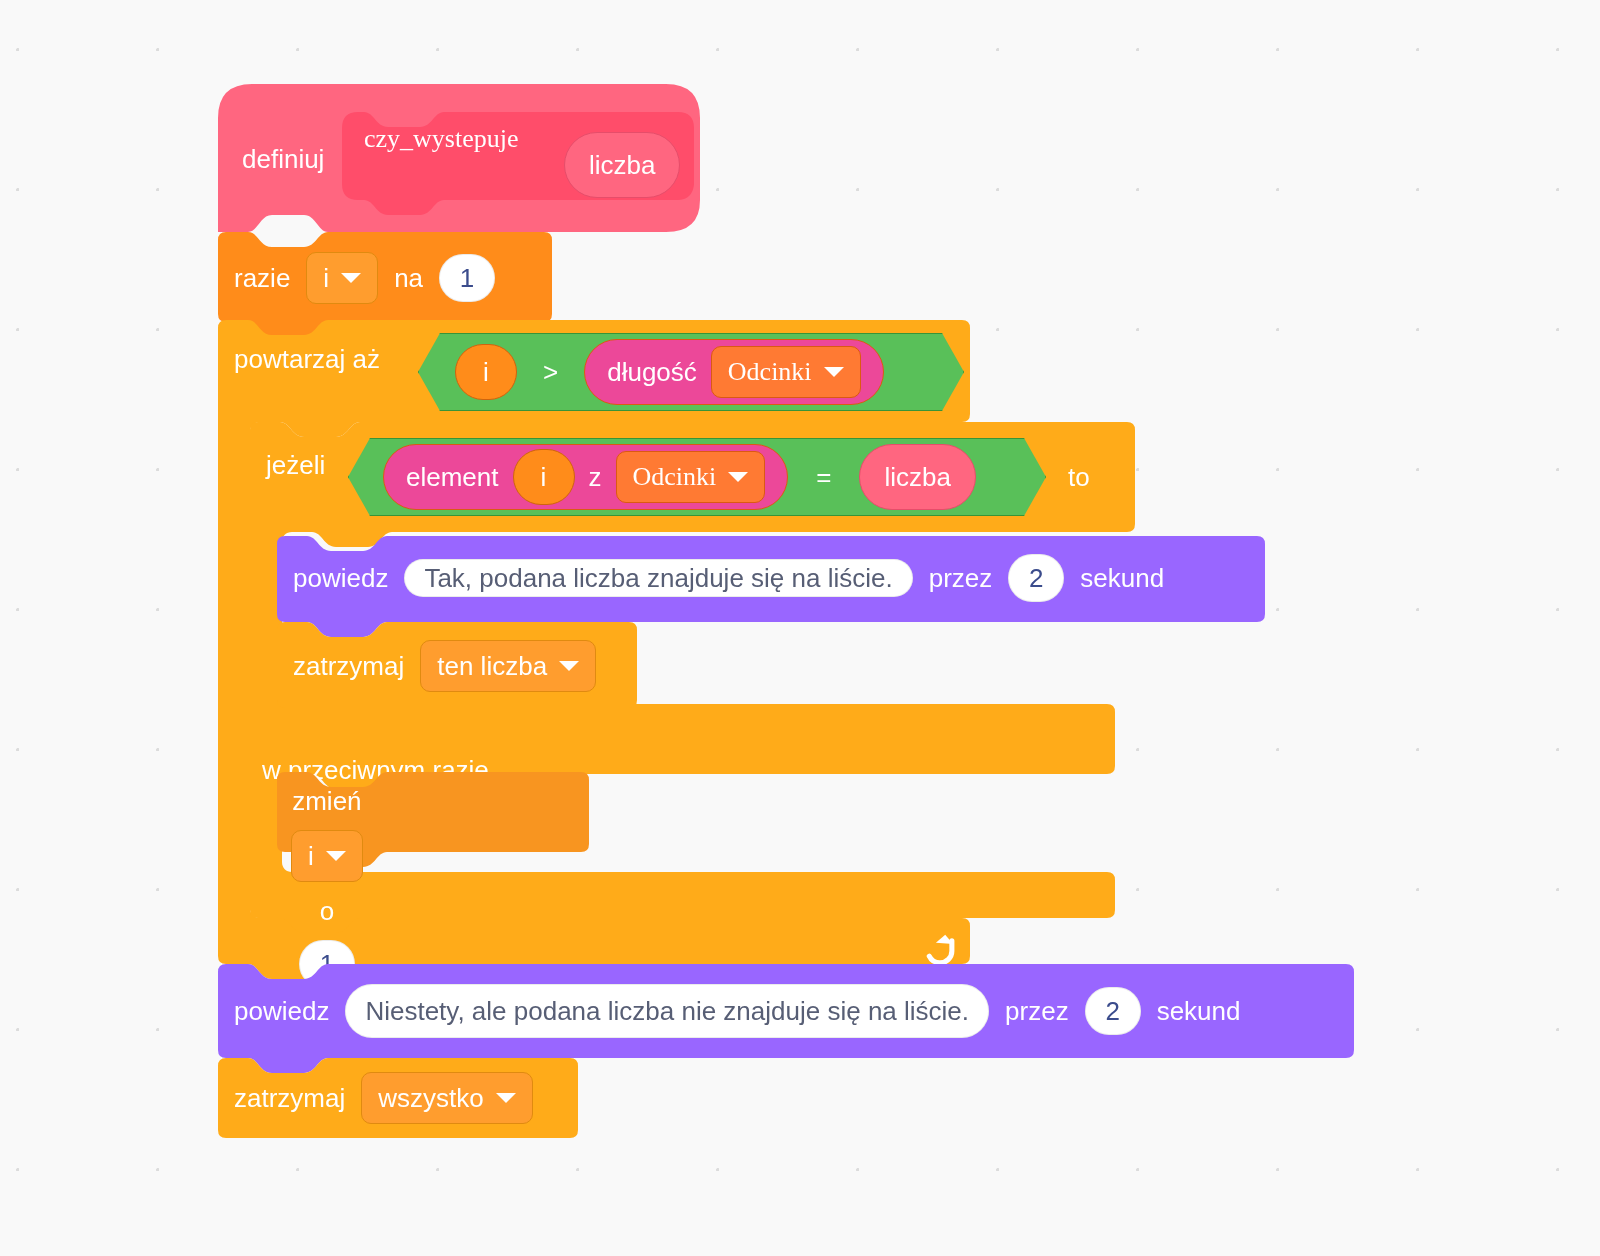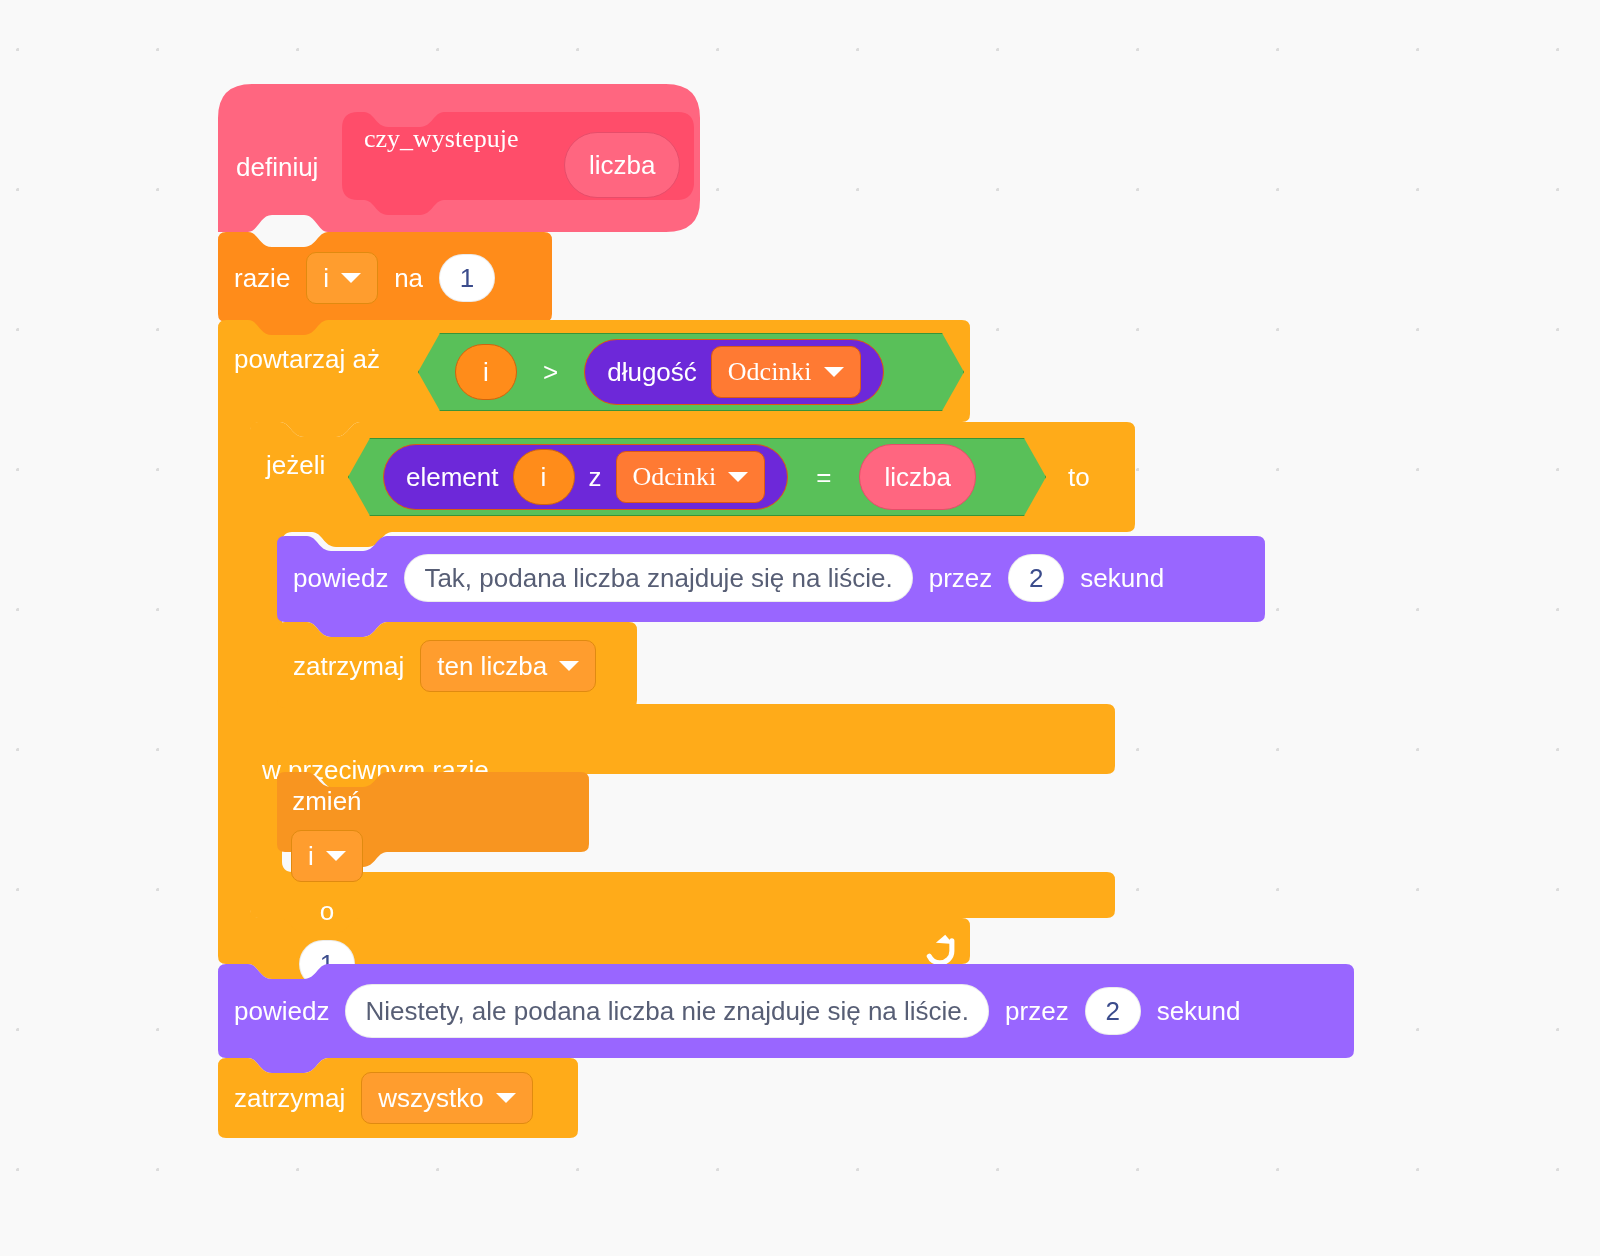--- a/index.html
+++ b/index.html
@@ -36,21 +36,21 @@
     height: 48px;
     display:flex; align-items:center; justify-content:center;
     padding: 0 16px;
     color:#3B4C8C;
     font-size:26px;
     box-shadow: inset 0 0 0 1px rgba(0,0,0,0.08);
   }
   .txt-oval {
     background:#FFFFFF;
     border-radius: 999px;
-    height: 48px;
+    height: 38px;
     display:flex; align-items:center;
     padding: 0 20px;
     color:#575E75;
     font-size:26px;
     white-space:nowrap;
     box-shadow: inset 0 0 0 1px rgba(0,0,0,0.08);
   }
   .dropdown {
     border-radius: 10px;
     height: 52px;
@@ -83,21 +83,21 @@
     border:1px solid #E64D6A;
     border-radius: 999px;
     height: 66px;
     display:flex;align-items:center;justify-content:center;
     padding:0 24px;
     color:#FFFFFF; font-size:26px; white-space:nowrap;
   }
 
   
   .reporter-list {
-    background:#6d28d9;
+    background:#ec4899;
     border:1px solid #DB5A12;
     border-radius: 999px;
     height: 66px;
     display:flex;align-items:center;gap:14px;
     padding: 0 22px;
   }
   
   .bool {
     background:#59C059;
     border:1px solid #389438;
@@ -137,21 +137,21 @@
                  L102,88 C92,88 90,103 78,103 L46,103 C34,103 32,88 22,88
                  L16,88 Q0,88 0,72 Z" fill="#FF4D6A"></path>
       </svg>
       <div class="content" style="left:22px; top:14px;font-family:Liberation Serif, serif;">
         <span class="lbl">czy_wystepuje</span>
       </div>
       <div class="param-oval" style="position:absolute; left:222px; top:20px;">
         <span>liczba</span>
       </div>
     </div>
-    <div class="content" style="left:18px; top:62px;margin-top:8px;">
+    <div class="content" style="left:24px; top:62px;">
       <span class="lbl">definiuj</span>
     </div>
   </div>
 
   <div class="c-wrap" style="left:218px; top:232px;">
     <svg class="blk" width="334" height="90" viewBox="0 0 334 90">
       <path d="M0,8 Q0,0 8,0 L30,0 C40,0 42,15 54,15 L86,15 C98,15 100,0 110,0
                L326,0 Q334,0 334,8 L334,82 Q334,90 326,90
                L110,90 C100,90 98,105 86,105 L54,105 C42,105 40,90 30,90
                L8,90 Q0,90 0,82 Z" fill="#FF8C1A"></path>

